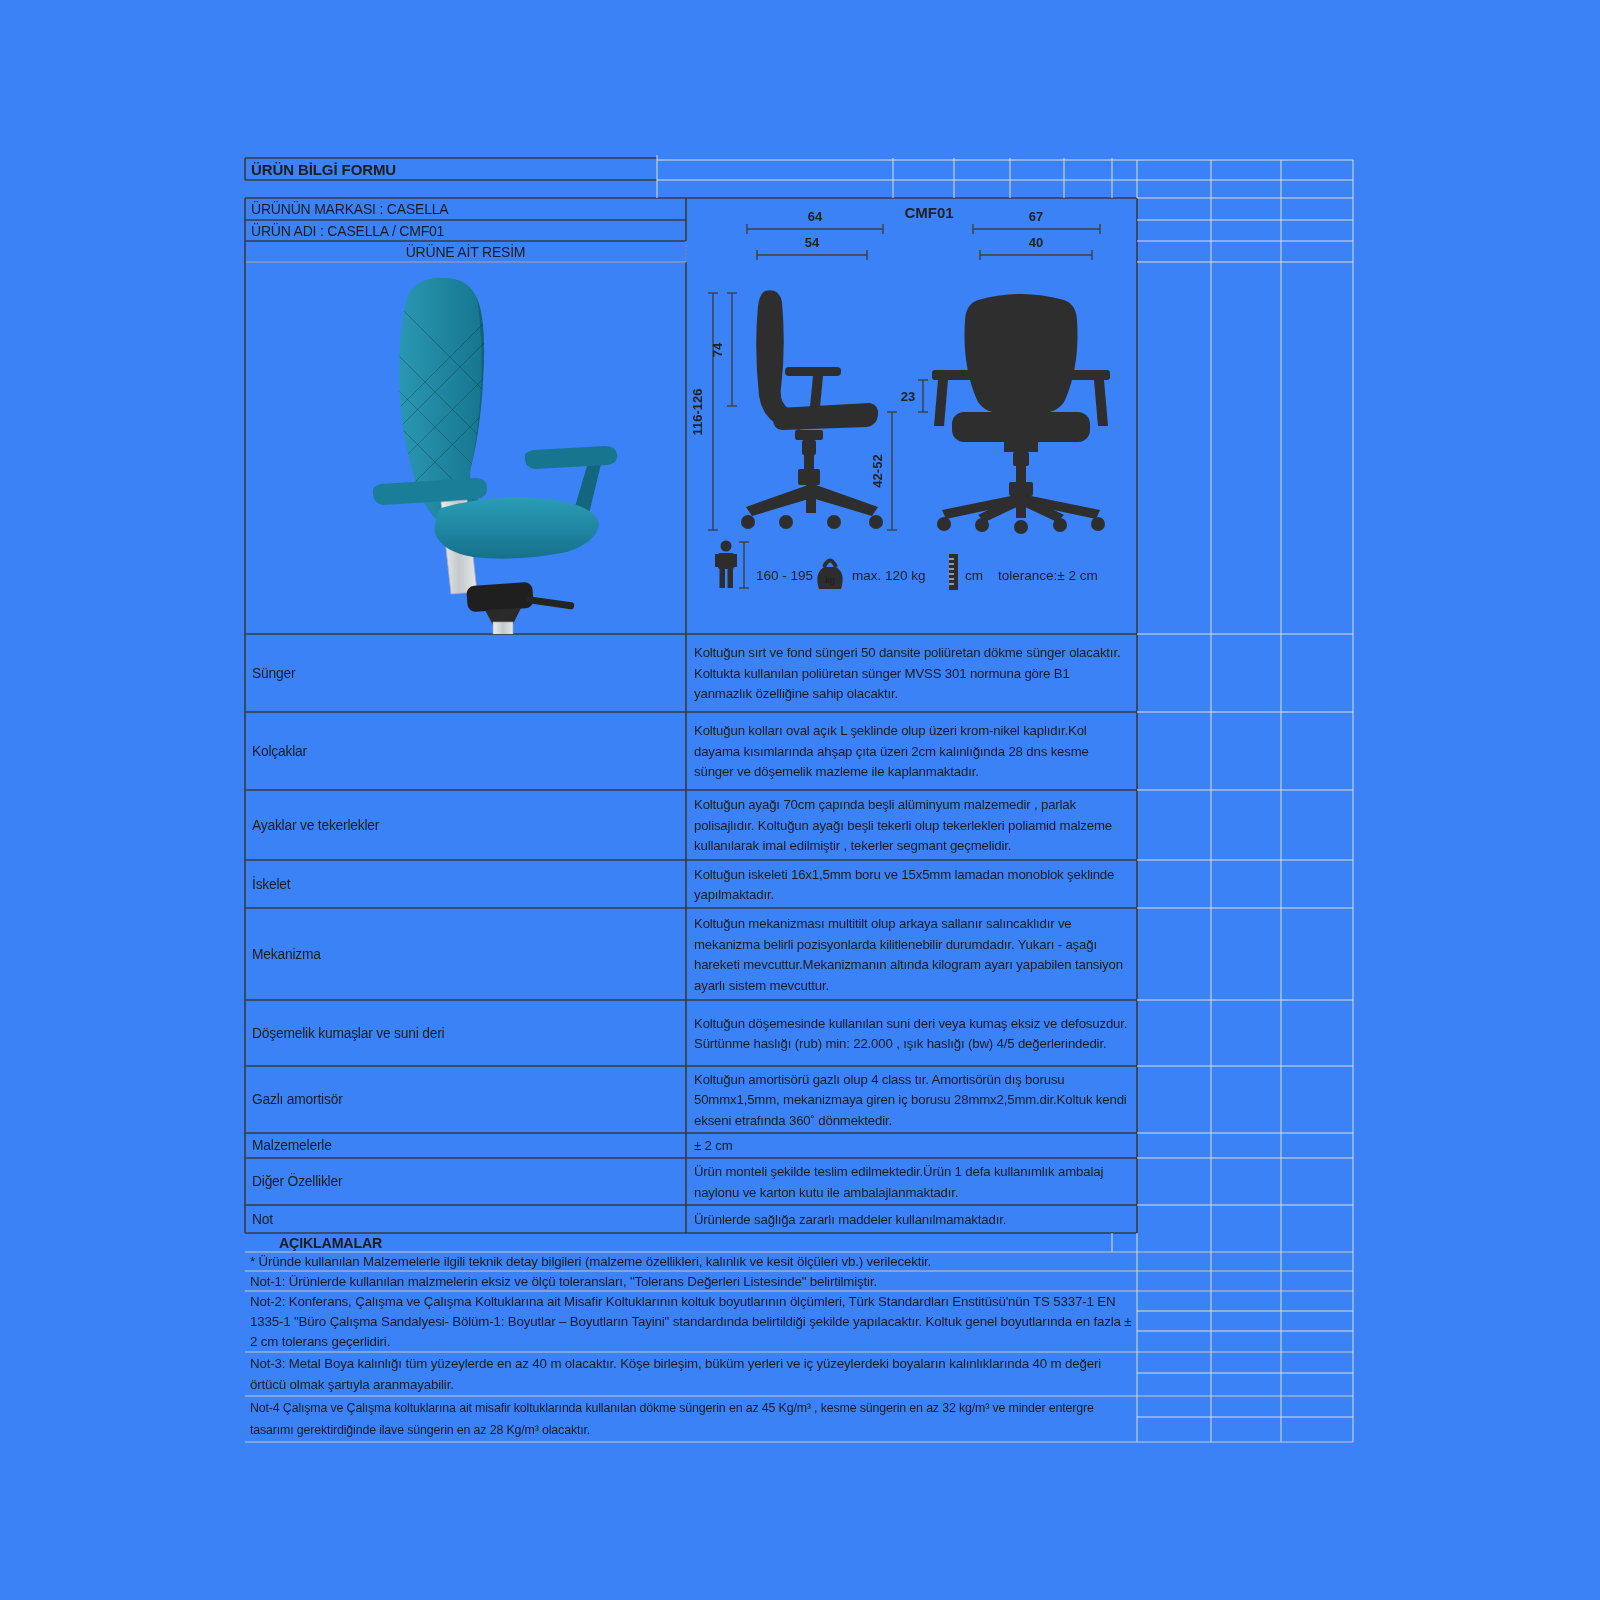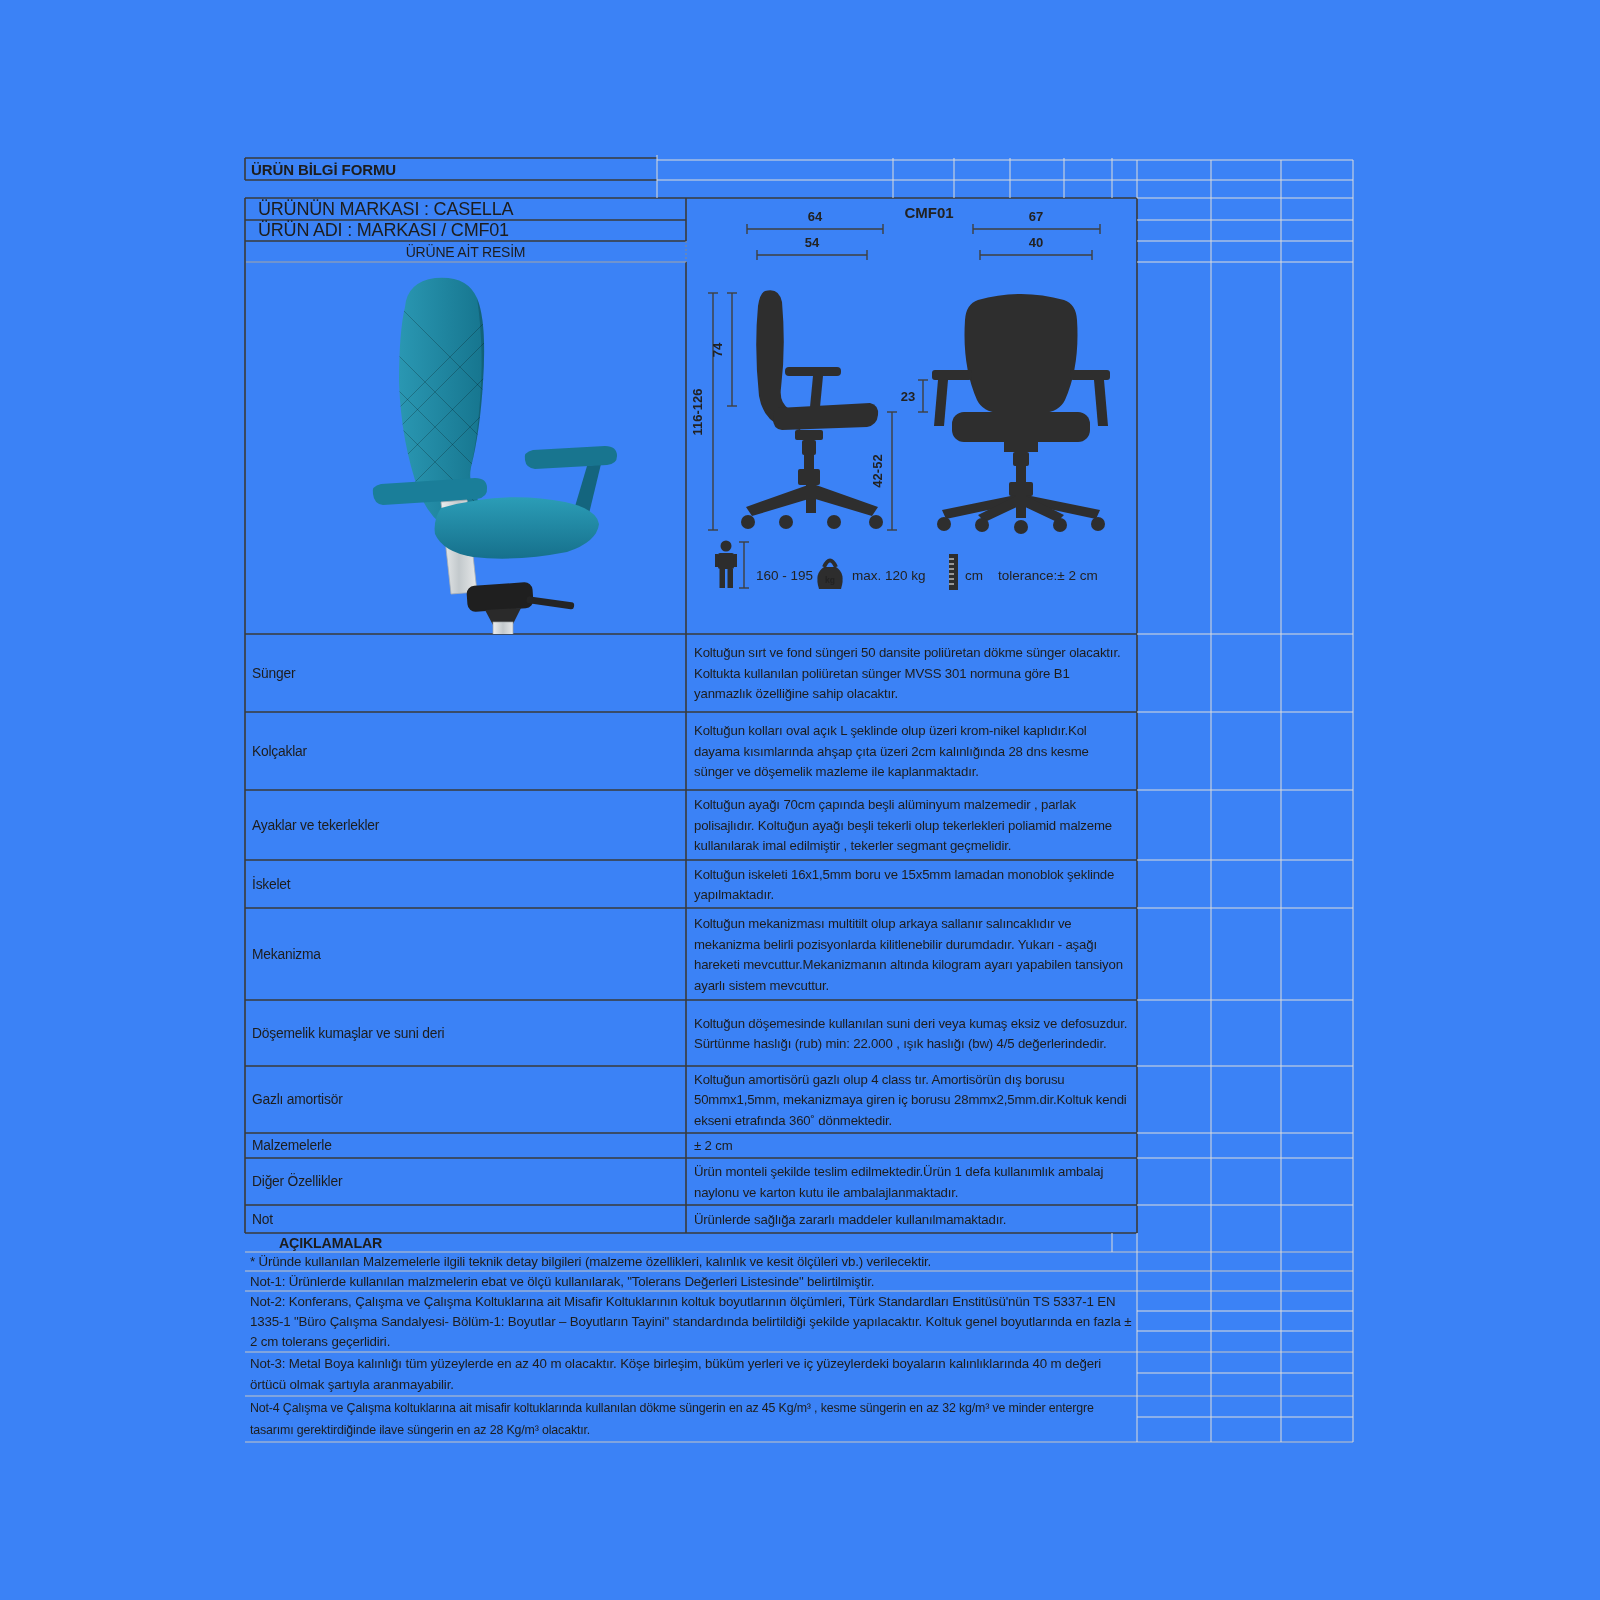--- a/index.html
+++ b/index.html
@@ -6,21 +6,21 @@
   .page{position:relative;width:1600px;height:1600px;background:#3b82f6;overflow:hidden;
         font-family:"Liberation Sans","DejaVu Sans",sans-serif;color:#1d1d1d;}
   .abs{position:absolute;}
   #grid{position:absolute;left:0;top:0;pointer-events:none;}
   .gl-dark{stroke:#3a3a3a;stroke-width:1.6;}
   .gl-faint{stroke:#dcdcdc;stroke-width:1;}
   .gl-note{stroke:#c6c6c6;stroke-width:1;}
   .gl-light{stroke:#a6a6a6;stroke-width:1;}
   .gl-dot{stroke:#8a8a8a;stroke-width:1;stroke-dasharray:2 2;}
   .form-title{font-size:15px;font-weight:bold;display:flex;align-items:center;padding-left:6px;letter-spacing:-0.1px;}
-  .info-line{font-size:18px;display:flex;align-items:center;padding-left:12px;letter-spacing:-0.2px;}
+  .info-line{font-size:14px;display:flex;align-items:center;padding-left:5px;letter-spacing:-0.2px;}
   .img-header{font-size:14px;display:flex;align-items:center;justify-content:center;letter-spacing:-0.2px;}
   .spec-label{font-size:13.8px;display:flex;align-items:center;padding-left:6px;letter-spacing:-0.2px;}
   .spec-value{font-size:13.2px;line-height:20.5px;display:flex;align-items:center;padding:1px 7px;letter-spacing:-0.15px;}
   .note-row{display:flex;align-items:center;padding-left:4px;letter-spacing:-0.15px;}
   svg text{font-family:"Liberation Sans","DejaVu Sans",sans-serif;fill:#222;}
   .dim{font-size:13px;font-weight:bold;}
   .icon-label{font-size:13.5px;}
   .model{font-size:15px;font-weight:bold;}
 </style>
 </head>
@@ -87,21 +87,21 @@
       <line x1="1137" x2="1353" y1="1158" y2="1158" class="gl-faint"></line>
       <line x1="1137" x2="1353" y1="1205" y2="1205" class="gl-faint"></line>
       <line x1="1137" x2="1353" y1="1311" y2="1311" class="gl-faint"></line>
       <line x1="1137" x2="1353" y1="1331" y2="1331" class="gl-faint"></line>
       <line x1="1137" x2="1353" y1="1373" y2="1373" class="gl-faint"></line>
       <line x1="1137" x2="1353" y1="1417" y2="1417" class="gl-faint"></line>
     </svg>
 
   <div class="abs form-title" style="left:245px;top:158px;width:410px;height:22px">ÜRÜN BİLGİ FORMU</div>
   <div class="abs info-line" style="left:246px;top:198px;width:438px;height:22px">ÜRÜNÜN MARKASI : CASELLA</div>
-  <div class="abs info-line" style="left:246px;top:220px;width:438px;height:21px">ÜRÜN ADI : MARKASI / CMF01</div>
+  <div class="abs info-line" style="left:246px;top:220px;width:438px;height:21px">ÜRÜN ADI : CASELLA / CMF01</div>
   <div class="abs img-header" style="left:245px;top:241px;width:441px;height:21px">ÜRÜNE AİT RESİM</div>
 
   <svg class="abs" style="left:245px;top:262px" width="441" height="372" viewBox="0 0 441 372">
     <defs>
       <linearGradient id="tealG" x1="0" y1="0" x2="1" y2="0">
         <stop offset="0" stop-color="#2a97b2"></stop>
           <stop offset="1" stop-color="#137089"></stop>
       </linearGradient>
       <linearGradient id="tealG2" x1="0" y1="0" x2="0" y2="1">
         <stop offset="0" stop-color="#2b9db7"></stop>
@@ -328,21 +328,21 @@
     </div>
 
   <div id="note-rows">
       <div class="abs note-row" style="left: 246px; top: 1233px; width: 888px; height: 19px; font-size: 14.2px; font-weight: bold; margin-left: 29px;">
         <span>AÇIKLAMALAR</span>
       </div>
       <div class="abs note-row" style="left: 246px; top: 1252px; width: 888px; height: 19px; font-size: 13.3px;">
         <span>* Üründe kullanılan Malzemelerle ilgili teknik detay bilgileri (malzeme özellikleri, kalınlık ve kesit ölçüleri vb.)  verilecektir.</span>
       </div>
       <div class="abs note-row" style="left: 246px; top: 1271px; width: 888px; height: 20px; font-size: 13.3px;">
-        <span>Not-1: Ürünlerde kullanılan malzmelerin ebat ve ölçü kullanılarak, "Tolerans Değerleri Listesinde" belirtilmiştir.</span>
+        <span>Not-1: Ürünlerde kullanılan malzmelerin eksiz ve ölçü toleransları, "Tolerans Değerleri Listesinde" belirtilmiştir.</span>
       </div>
       <div class="abs note-row" style="left: 246px; top: 1291px; width: 888px; height: 61px; font-size: 13.3px; line-height: 20px;">
         <span>Not-2: Konferans, Çalışma ve Çalışma Koltuklarına ait  Misafir Koltuklarının koltuk boyutlarının ölçümleri, Türk Standardları Enstitüsü'nün TS 5337-1 EN 1335-1 "Büro Çalışma Sandalyesi- Bölüm-1: Boyutlar – Boyutların Tayini" standardında belirtildiği şekilde yapılacaktır. Koltuk genel boyutlarında en fazla ± 2 cm tolerans geçerlidiri.</span>
       </div>
       <div class="abs note-row" style="left: 246px; top: 1352px; width: 888px; height: 44px; font-size: 13.3px; line-height: 21px;">
         <span>Not-3: Metal Boya kalınlığı tüm yüzeylerde en az 40 m  olacaktır. Köşe birleşim, büküm yerleri ve iç yüzeylerdeki boyaların kalınlıklarında 40 m değeri örtücü olmak şartıyla aranmayabilir.</span>
       </div>
       <div class="abs note-row" style="left: 246px; top: 1396px; width: 888px; height: 46px; font-size: 12.4px; line-height: 22px;">
         <span>Not-4 Çalışma ve Çalışma koltuklarına ait misafir koltuklarında kullanılan dökme süngerin en az 45 Kg/m³ , kesme süngerin en az 32 kg/m³ ve minder entergre tasarımı gerektirdiğinde ilave süngerin en az 28 Kg/m³ olacaktır.</span>
       </div>

